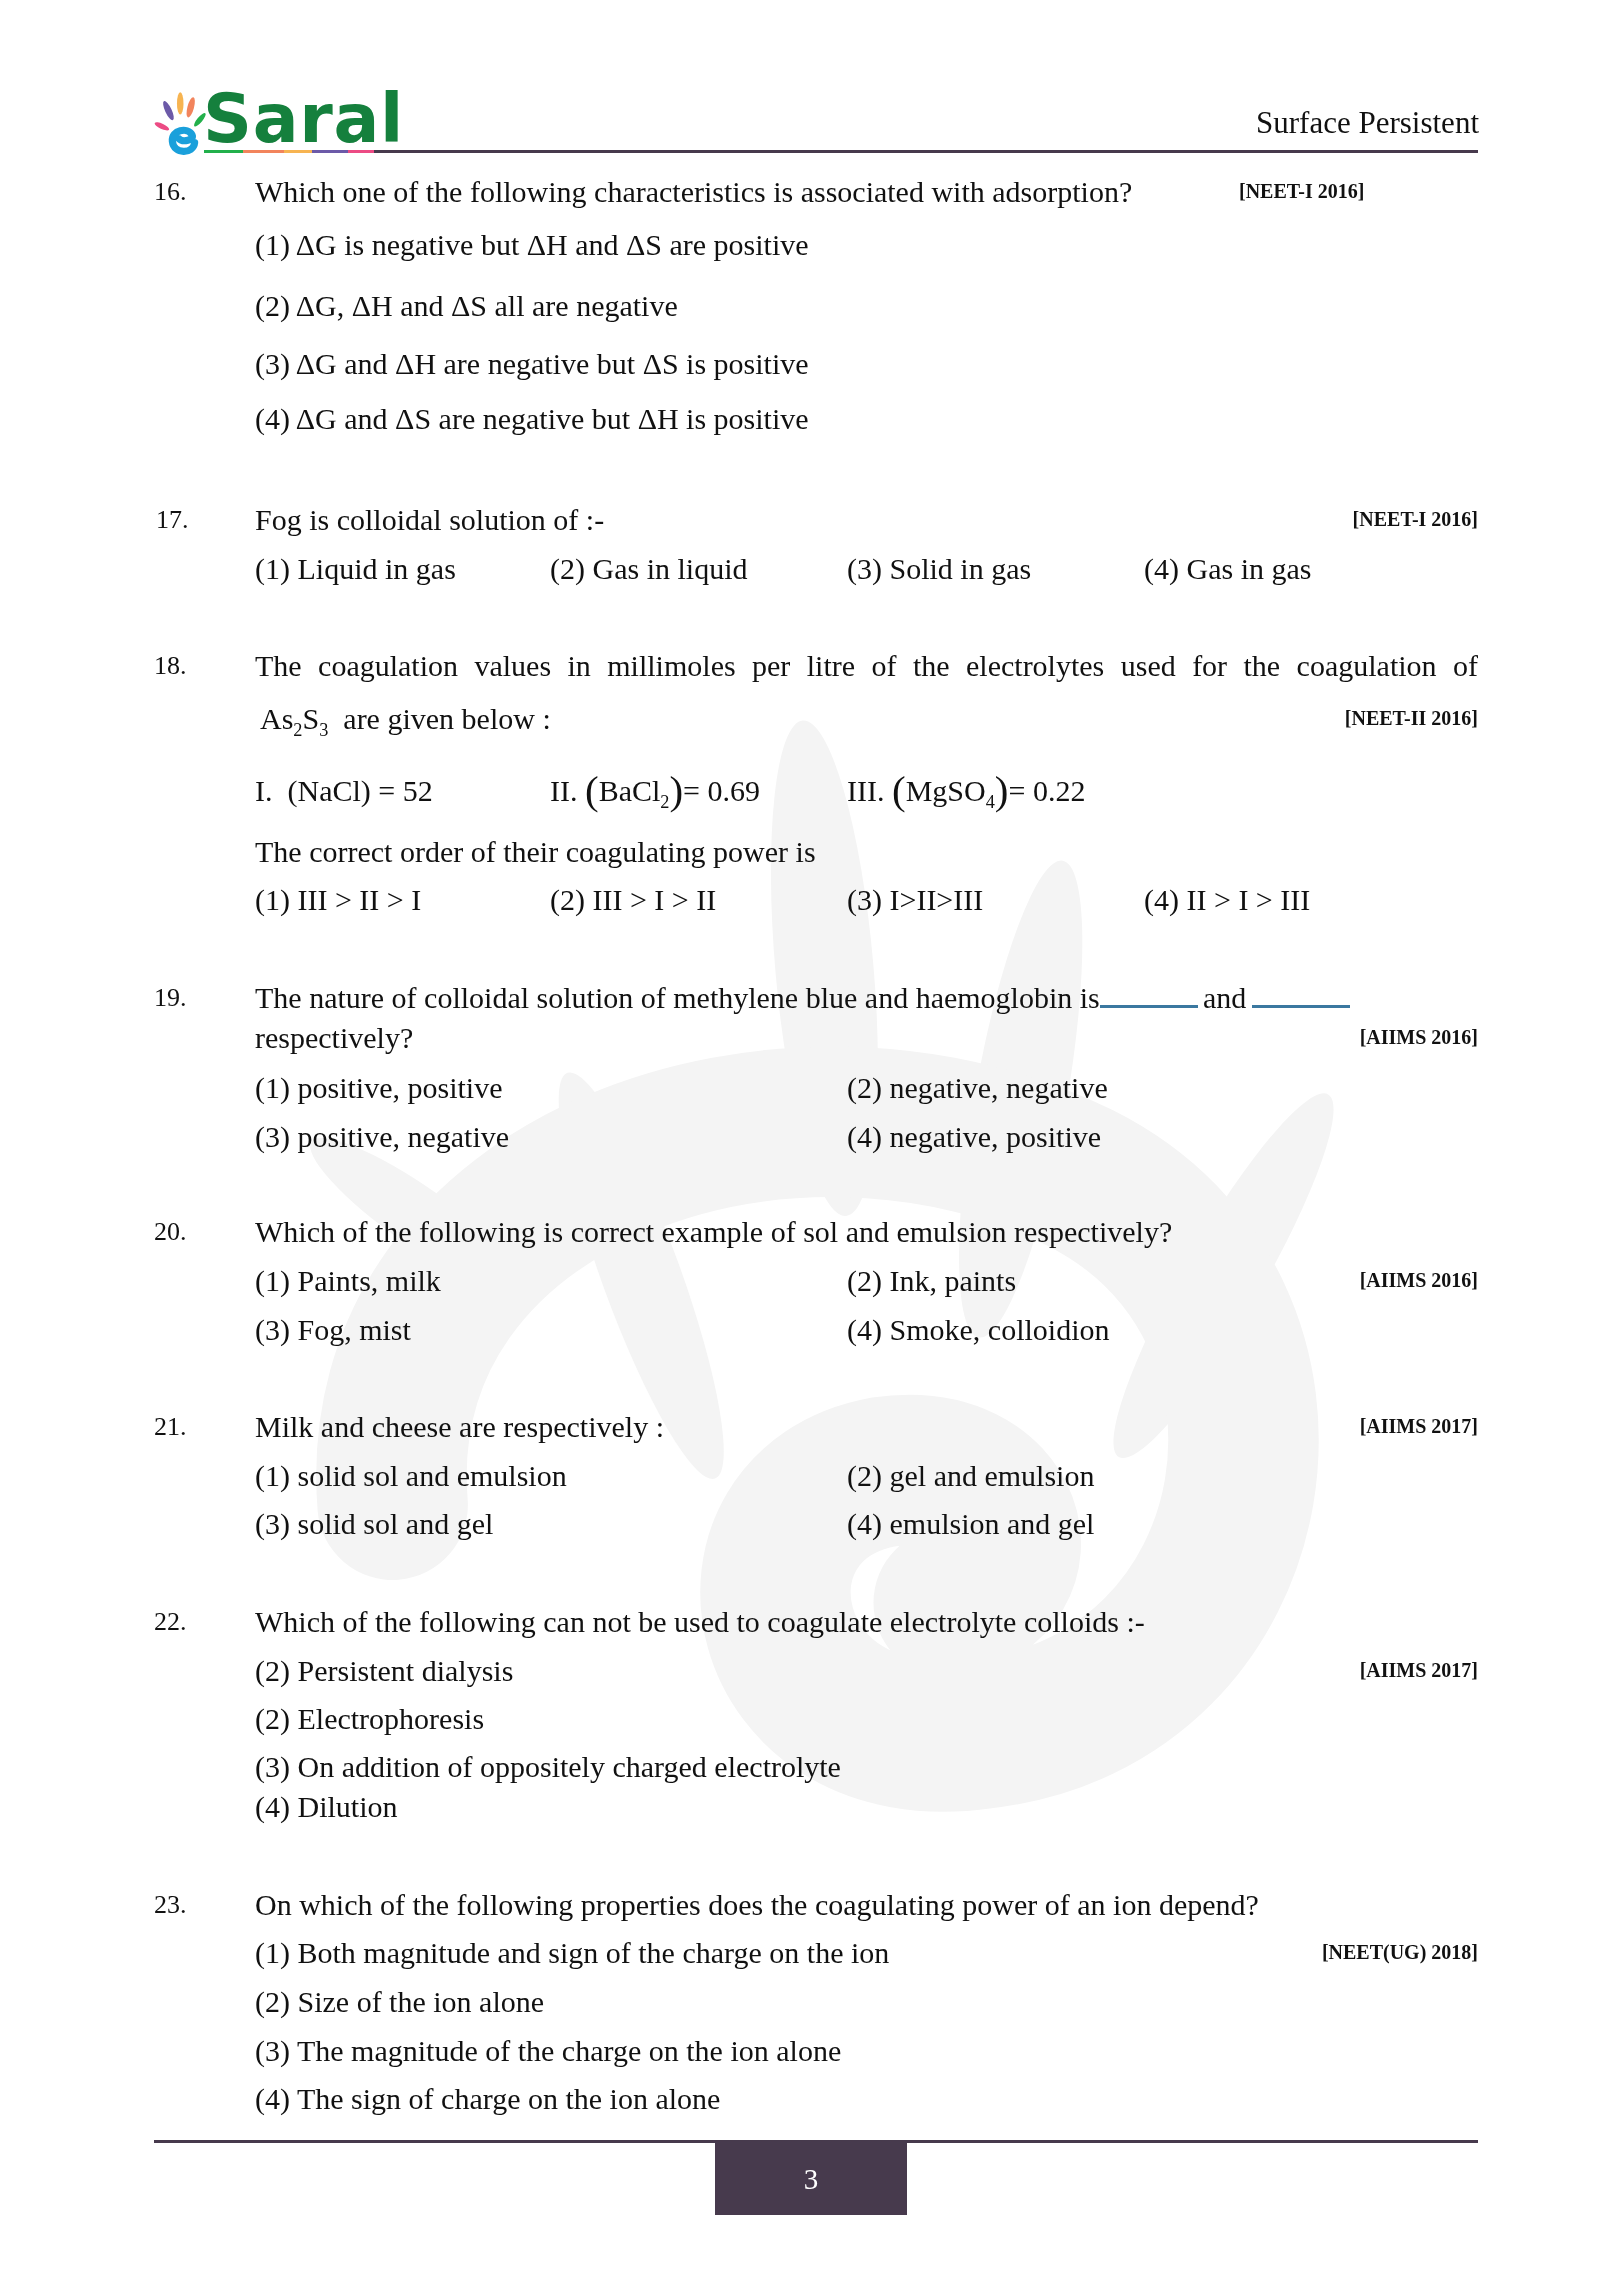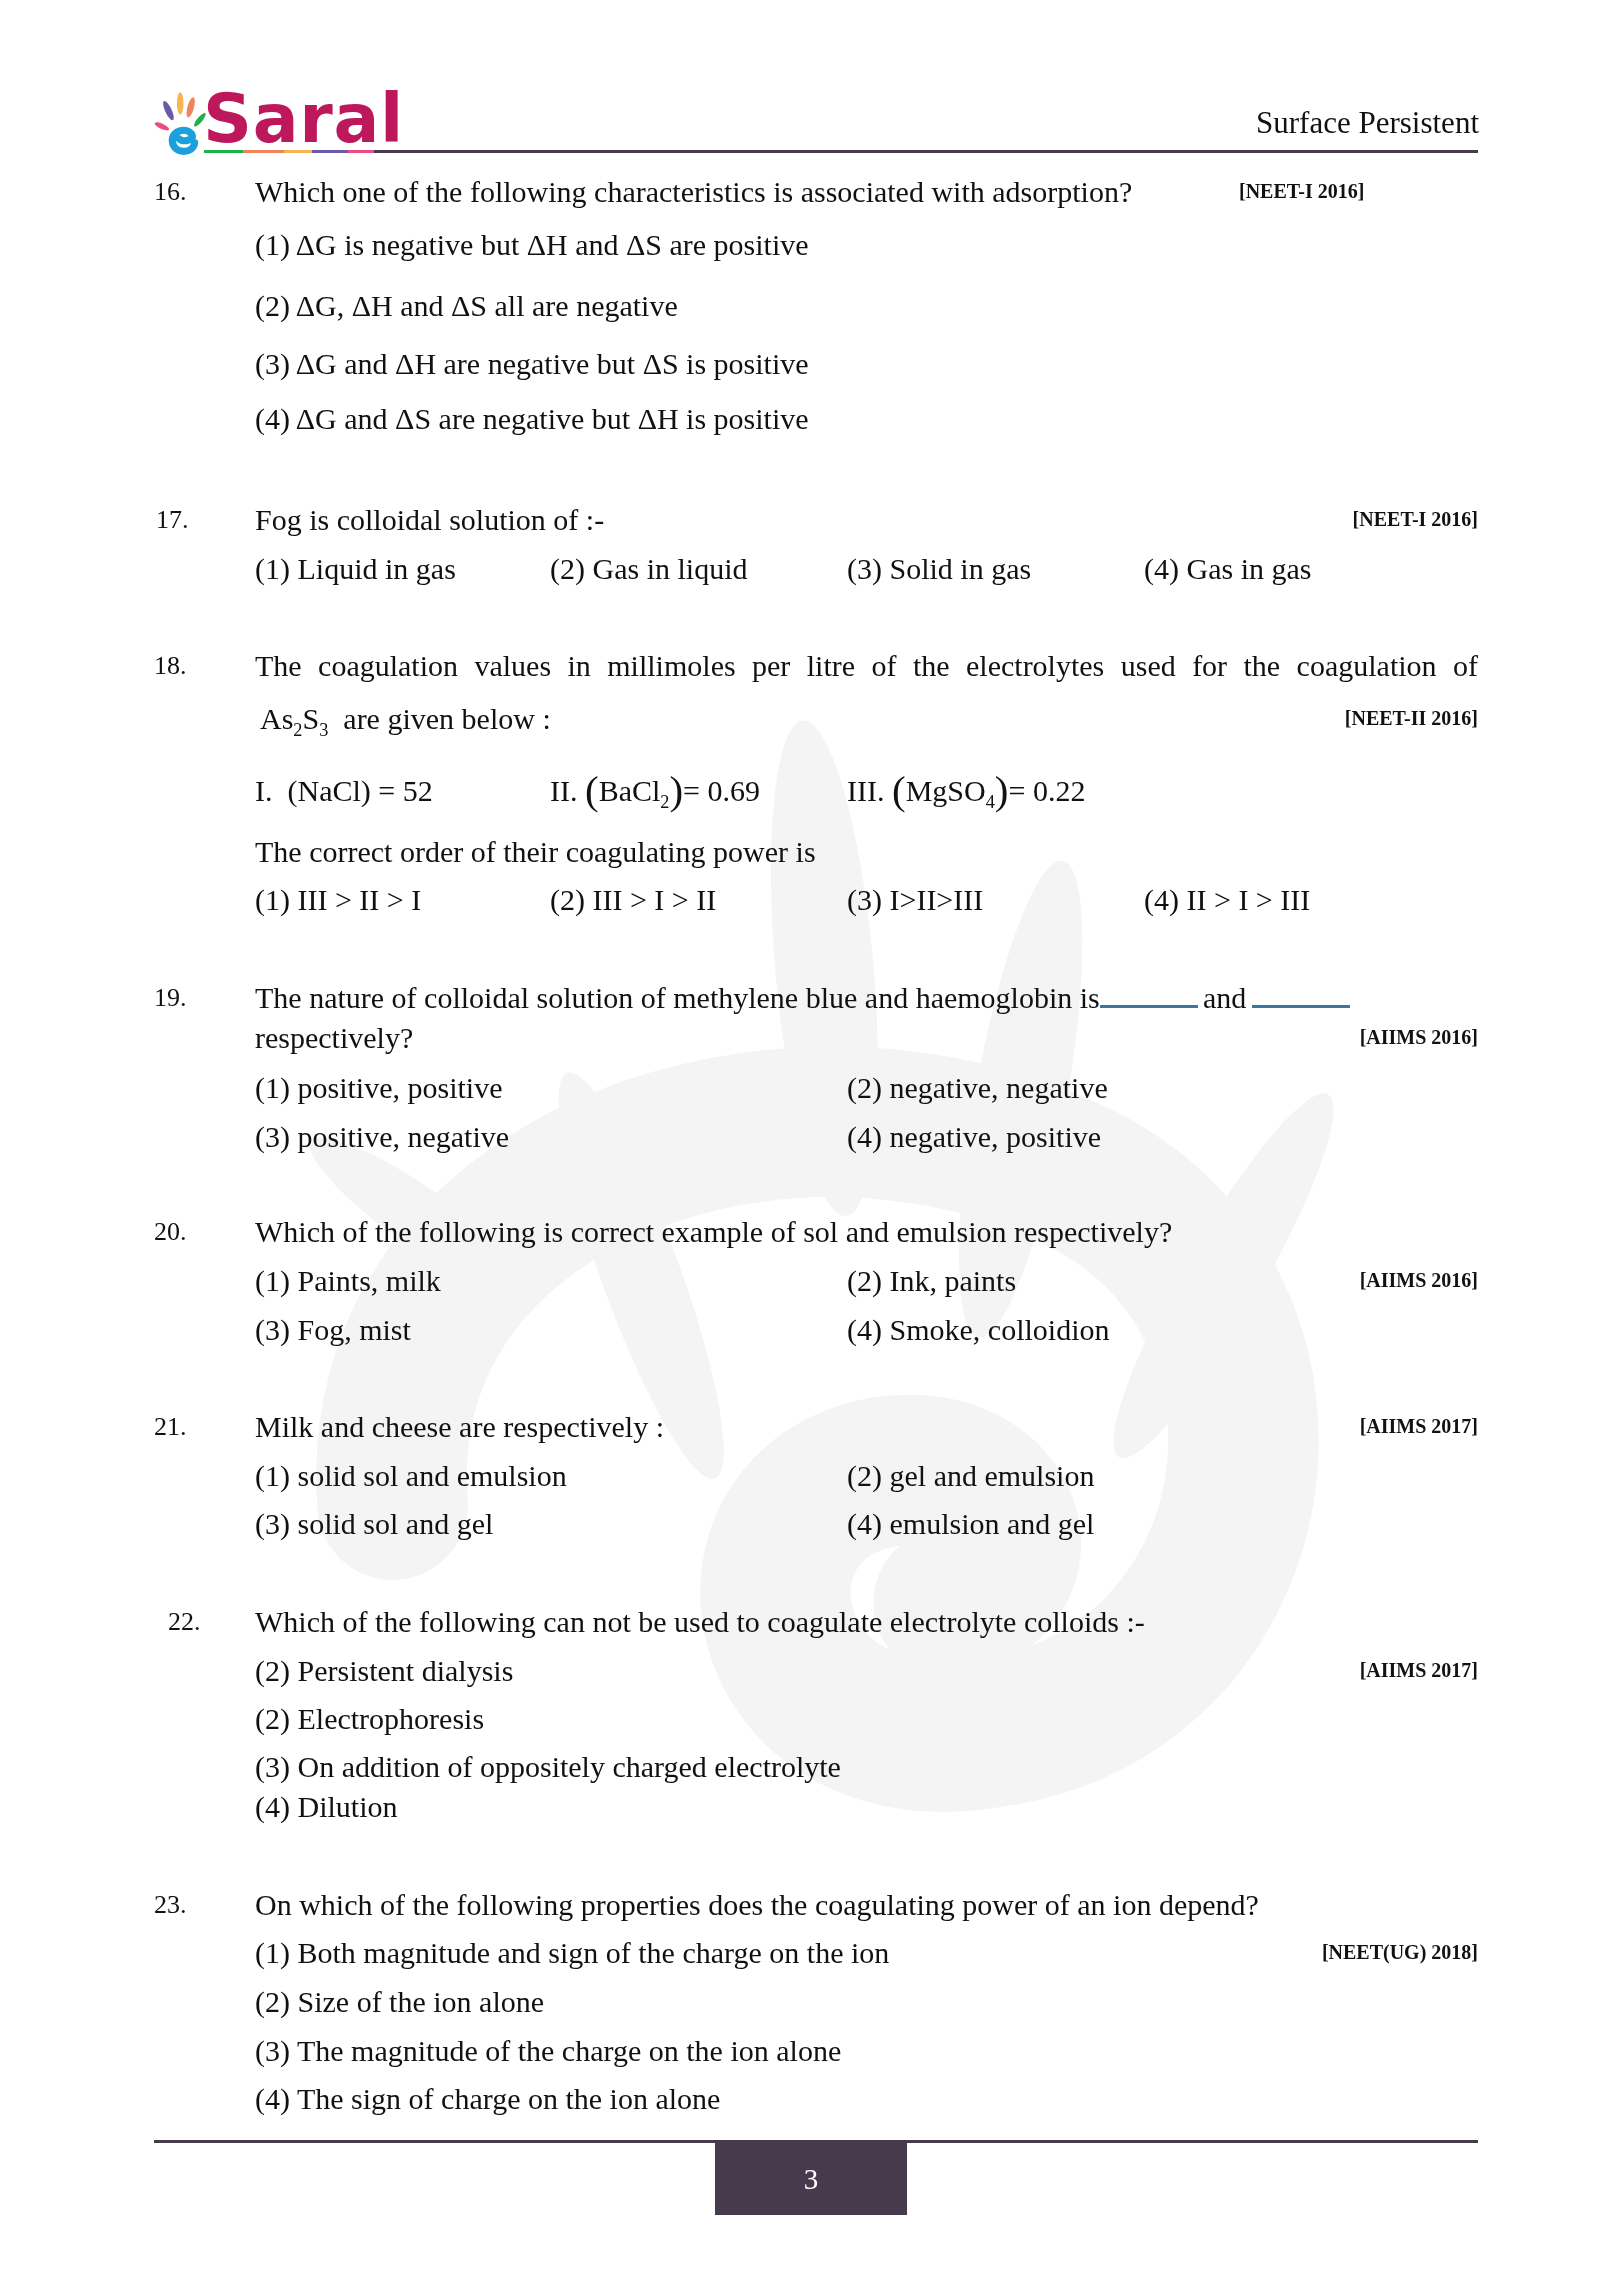--- a/index.html
+++ b/index.html
@@ -8,21 +8,21 @@
   .abs { position: absolute; white-space: nowrap; }
   .txt { font-size: 30px; line-height: 37px; }
   .qnum { font-weight: normal; font-size: 26px; line-height: 37px; }
   .tag { font-weight: bold; font-size: 20px; line-height: 37px; }
   .wm { position: absolute; left: 0; top: 0; pointer-events: none; }
   .blank { display: inline-block; width: 98px; border-bottom: 3.3px solid #3b78a0; vertical-align: baseline; height: 1.3px; margin: 0 5.2px; }
   .big-paren { font-size: 41px; line-height: 37px; vertical-align: -2.6px; }
   sub { font-size: 18.3px; }
   
   .logo-wrap { position: absolute; left: 154px; top: 92px; width: 222px; height: 65px; }
-  .logo-text { position: absolute; left: 49px; top: -13px; font-family: "DejaVu Sans", sans-serif; font-size: 68px; color: #be185d; font-weight: bold; letter-spacing: 0.7px; }
+  .logo-text { position: absolute; left: 49px; top: -13px; font-family: "DejaVu Sans", sans-serif; font-size: 68px; color: #15803d; font-weight: bold; letter-spacing: 0.7px; }
   .hdr-line { position: absolute; top: 150px; height: 3.3px; }
   .chapter { position: absolute; right: 143px; top: 105px; font-size: 31px; }
   .ftr-line { position: absolute; left: 154px; top: 2140px; width: 1324px; height: 3.3px; background: #473a4d; }
   .page-box { position: absolute; left: 715px; top: 2143px; width: 192px; height: 72px; background: #473a4d; color: #fff; font-size: 29px; text-align: center; line-height: 72px; }
 </style>
 </head>
 <body>
 
 <svg class="wm" width="1622" height="2295" viewBox="0 0 2479 3508">
   <g fill="#f4f4f4">
@@ -128,21 +128,21 @@
   <div class="abs qnum" style="left:154px;top:1408px">21.</div>
   <div class="abs txt" style="left:255px;top:1408px">Milk and cheese are respectively :</div>
   <div class="abs tag" style="right:144px;top:1408px">[AIIMS 2017]</div>
   <div class="abs txt" style="left:255px;top:1457px">(1) solid sol and emulsion</div>
   <div class="abs txt" style="left:847px;top:1457px">(2) gel and emulsion</div>
   <div class="abs txt" style="left:255px;top:1505px">(3) solid sol and gel</div>
   <div class="abs txt" style="left:847px;top:1505px">(4) emulsion and gel</div>
 </div>
 
 <div>
-  <div class="abs qnum" style="left:168px;top:1603px">22.</div>
+  <div class="abs qnum" style="left:154px;top:1603px">22.</div>
   <div class="abs txt" style="left:255px;top:1603px">Which of the following can not be used to coagulate electrolyte colloids :-</div>
   <div class="abs txt" style="left:255px;top:1652px">(2) Persistent dialysis</div>
   <div class="abs tag" style="right:144px;top:1652px">[AIIMS 2017]</div>
   <div class="abs txt" style="left:255px;top:1700px">(2) Electrophoresis</div>
   <div class="abs txt" style="left:255px;top:1748px">(3) On addition of oppositely charged electrolyte</div>
   <div class="abs txt" style="left:255px;top:1788px">(4) Dilution</div>
 </div>
 
 <div>
   <div class="abs qnum" style="left:154px;top:1886px">23.</div>

